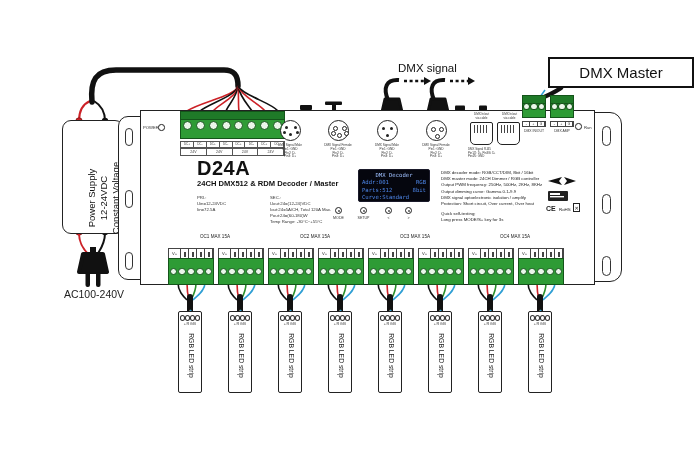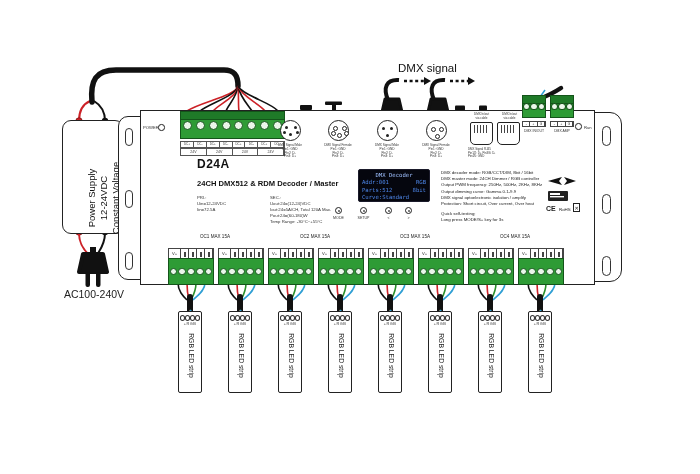--- a/index.html
+++ b/index.html
@@ -9,21 +9,21 @@
   svg{position:absolute;left:0;top:0;}
   
   .psu{left:62px;top:120px;width:62px;height:114px;border:1.6px solid #222;border-radius:9px;background:#fff;}
   .psu-vtext{left:-20px;top:47px;width:146px;height:60px;transform:rotate(-90deg);transform-origin:center;
              text-align:center;font-size:9.5px;line-height:12px;color:#111;}
   .ac-label{left:54px;top:288px;width:80px;text-align:center;font-size:10.5px;color:#222;}
   
   .ear{border:1.6px solid #222;background:#fff;}
   .oval{border:1.3px solid #333;border-radius:6px;background:#fff;}
   .panel{left:140px;top:110px;width:455px;height:175px;border:1.7px solid #222;background:#fff;}
-  .model{left:197px;top:157px;font-size:12px;font-weight:bold;color:#111;letter-spacing:.5px;}
+  .model{left:197px;top:157px;font-size:20px;font-weight:bold;color:#111;letter-spacing:.5px;}
   .subtitle{left:197px;top:179px;font-size:7.6px;font-weight:bold;color:#111;}
   .spec{font-size:4.3px;line-height:6px;color:#333;white-space:nowrap;}
   .tinytable{display:flex;border:0.5px solid #555;}
   .tinytable div{border-right:0.5px solid #555;text-align:center;color:#444;}
   
   .gblock{background:#2e9b35;border:1px solid #14541a;display:flex;align-items:center;justify-content:space-around;}
   .gblock .rail{position:absolute;left:0;top:0;right:0;height:7px;background:#1f7a28;border-bottom:1px solid #14541a;}
   .screw{width:7px;height:7px;border-radius:50%;background:#eaf6ea;border:1px solid #14541a;z-index:1;}
   .screw.sm{width:5.5px;height:5.5px;}
   
@@ -657,14 +657,15 @@
         <span class="paddot"></span>
         <span class="paddot"></span>
         <span class="paddot"></span>
       </div>
     <div class="padtxt">+RGB</div>
     <div class="striptxt">RGB LED strip</div>
   </div>
 
 
   <div class="abs dmxsig">DMX signal</div>
+  <div class="abs master">DMX Master</div>
 
 </div>
 
 </body></html>

